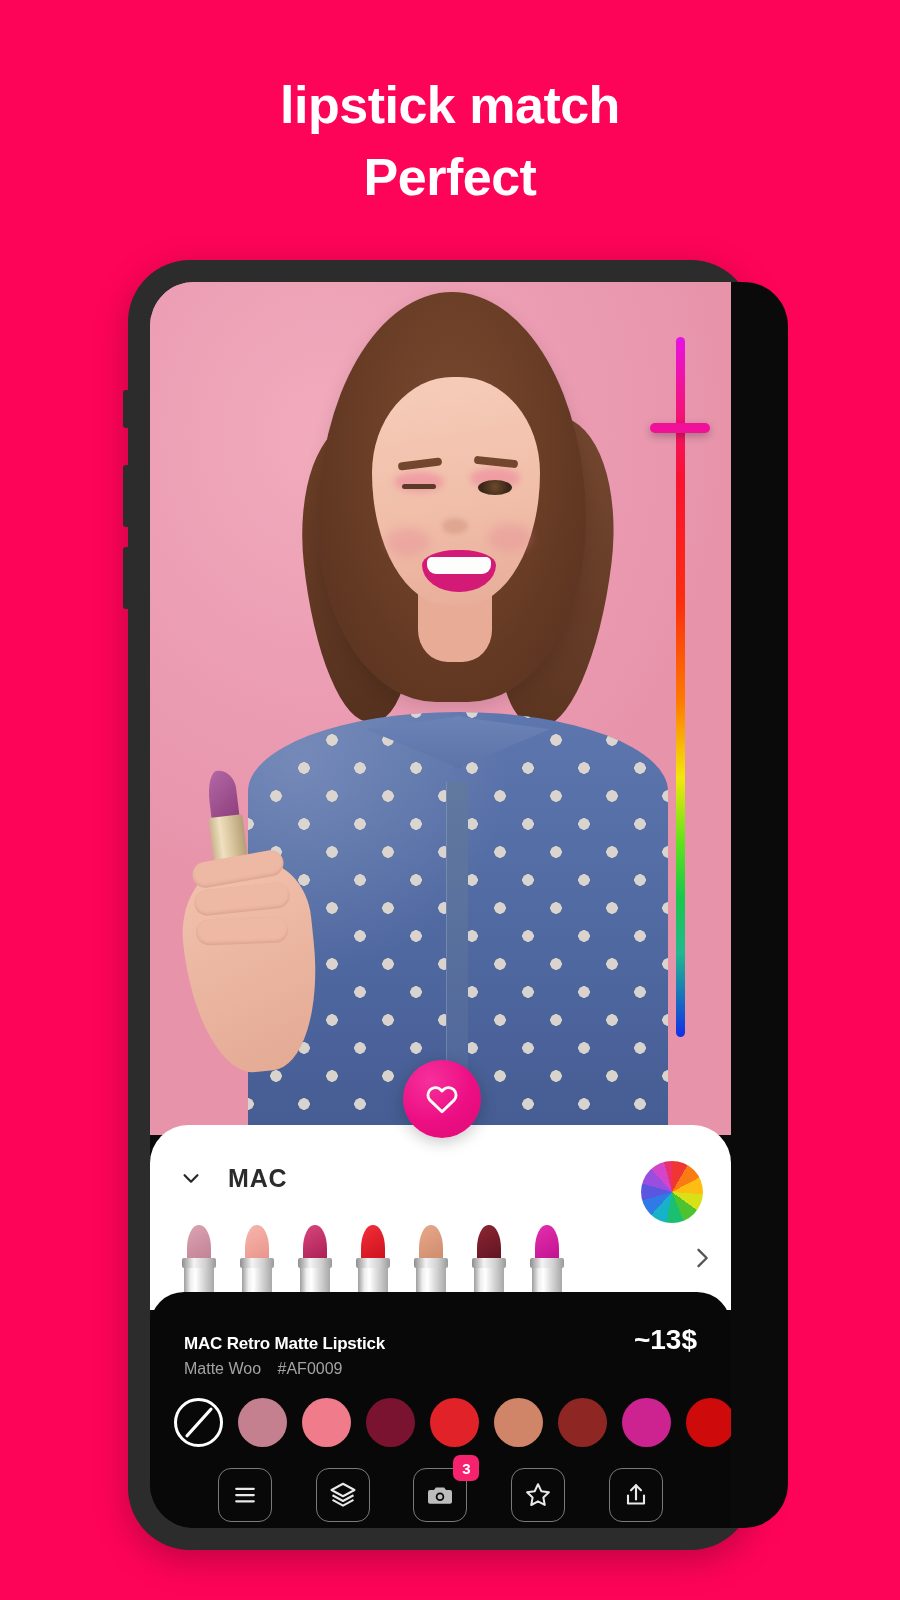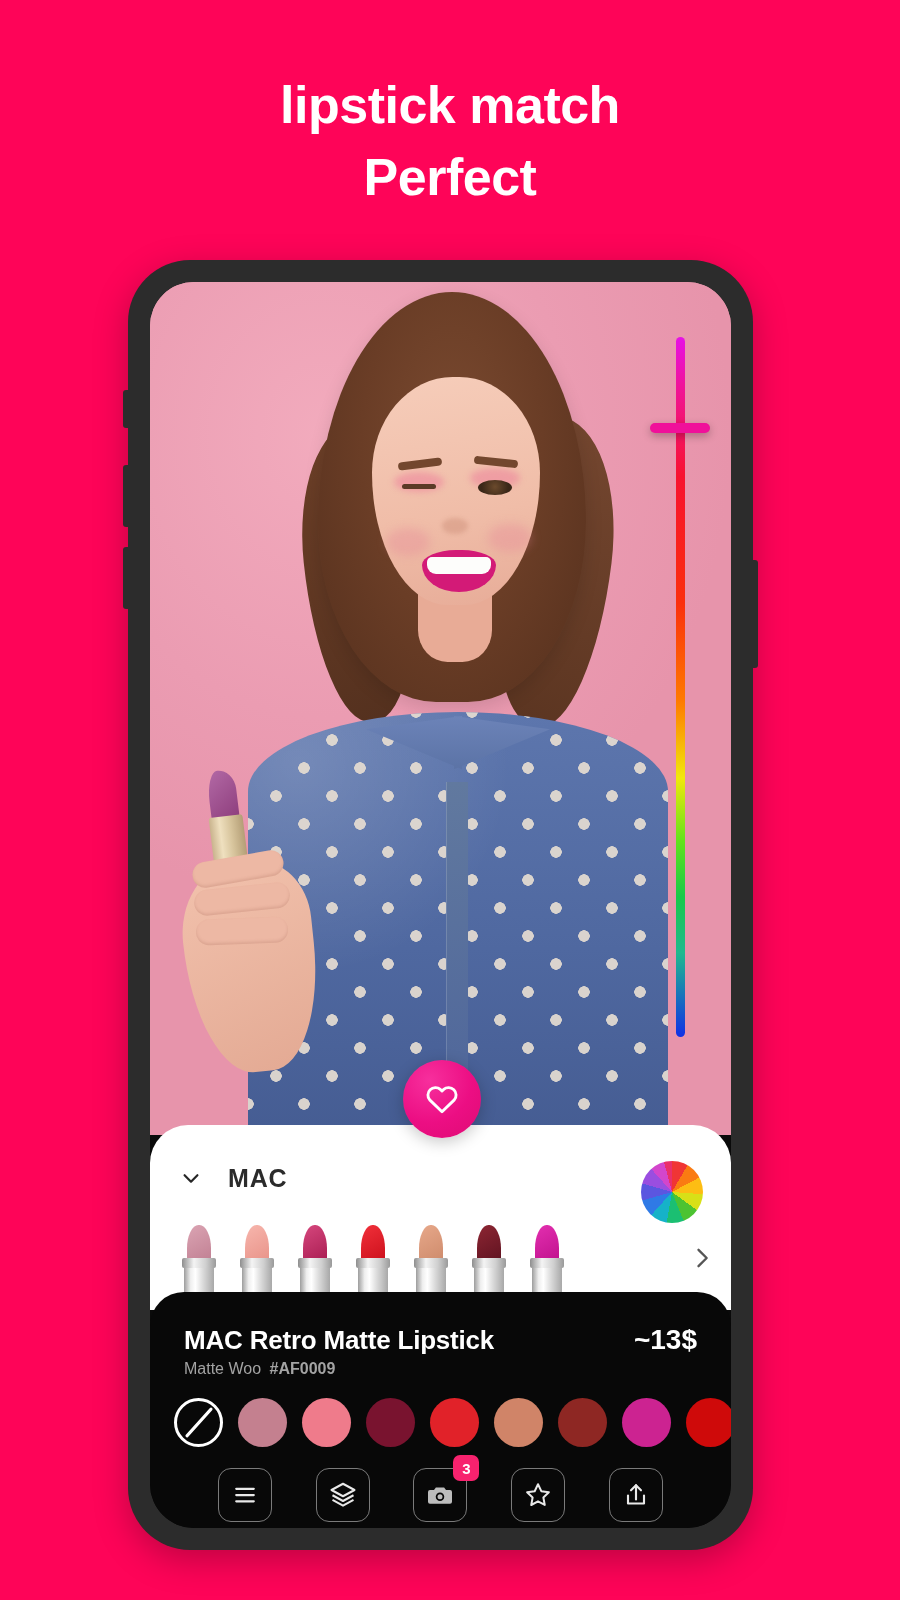--- a/index.html
+++ b/index.html
@@ -52,21 +52,21 @@
   .btn-vol-up   { left: -5px; top: 205px; width: 6px; height: 62px; border-radius: 3px 0 0 3px; }
   .btn-vol-down { left: -5px; top: 287px; width: 6px; height: 62px; border-radius: 3px 0 0 3px; }
   .btn-mute     { left: -5px; top: 130px; width: 6px; height: 38px; border-radius: 3px 0 0 3px; }
   .btn-power    { right: -5px; top: 300px; width: 6px; height: 108px; border-radius: 0 3px 3px 0; }
 
   
   .screen {
     position: absolute;
     left: 22px;
     top: 22px;
-    width: 581px;
+    width: 638px;
     height: 1246px;
     border-radius: 44px;
     overflow: hidden;
     background: #0a0a0a;
   }
 
   
   .photo {
     position: absolute;
     left: 0; top: 0;
@@ -390,37 +390,37 @@
   }
   .product-head {
     position: absolute;
     left: 34px; top: 32px;
     width: 513px;
     display: flex;
     align-items: baseline;
     justify-content: space-between;
   }
   .product-title {
-    font-size: 26px;
+    font-size: 17px;
     font-weight: bold;
     color: #ffffff;
     letter-spacing: -0.2px;
   }
   .product-price {
     font-size: 28px;
     font-weight: bold;
     color: #ffffff;
   }
   .product-sub {
     position: absolute;
     left: 34px; top: 68px;
     font-size: 16px;
     color: #a3a3a3;
   }
-  .product-sub .shade-code { margin-left: 4px; font-weight: bold; }
+  .product-sub .shade-code { margin-left: 12px; }
 
   
   .swatch-row {
     position: absolute;
     left: 24px; top: 102px;
     width: 557px;
     height: 56px;
     display: flex;
     align-items: center;
     gap: 15px;

